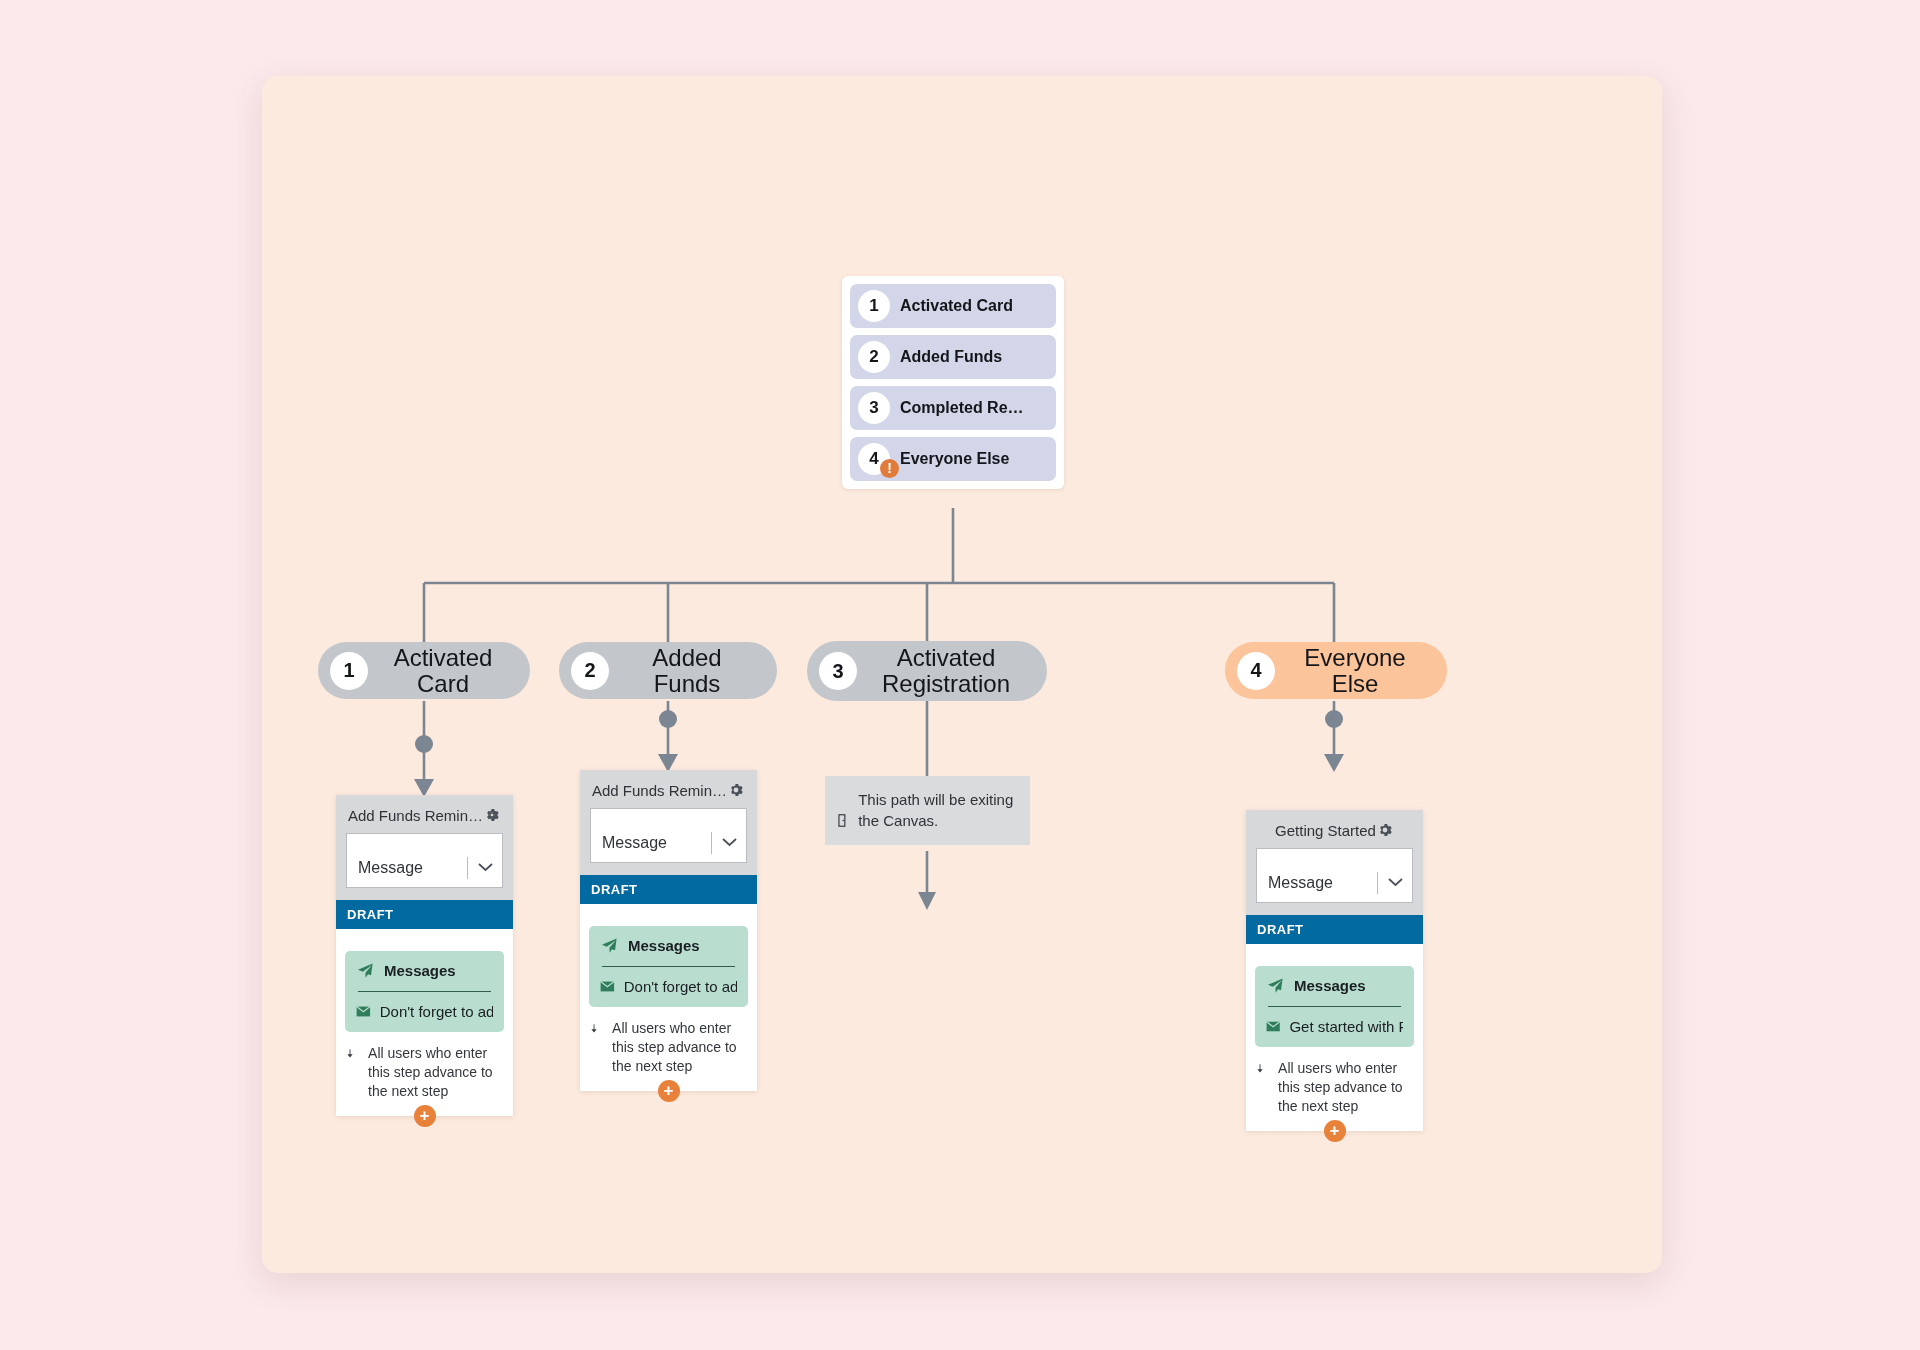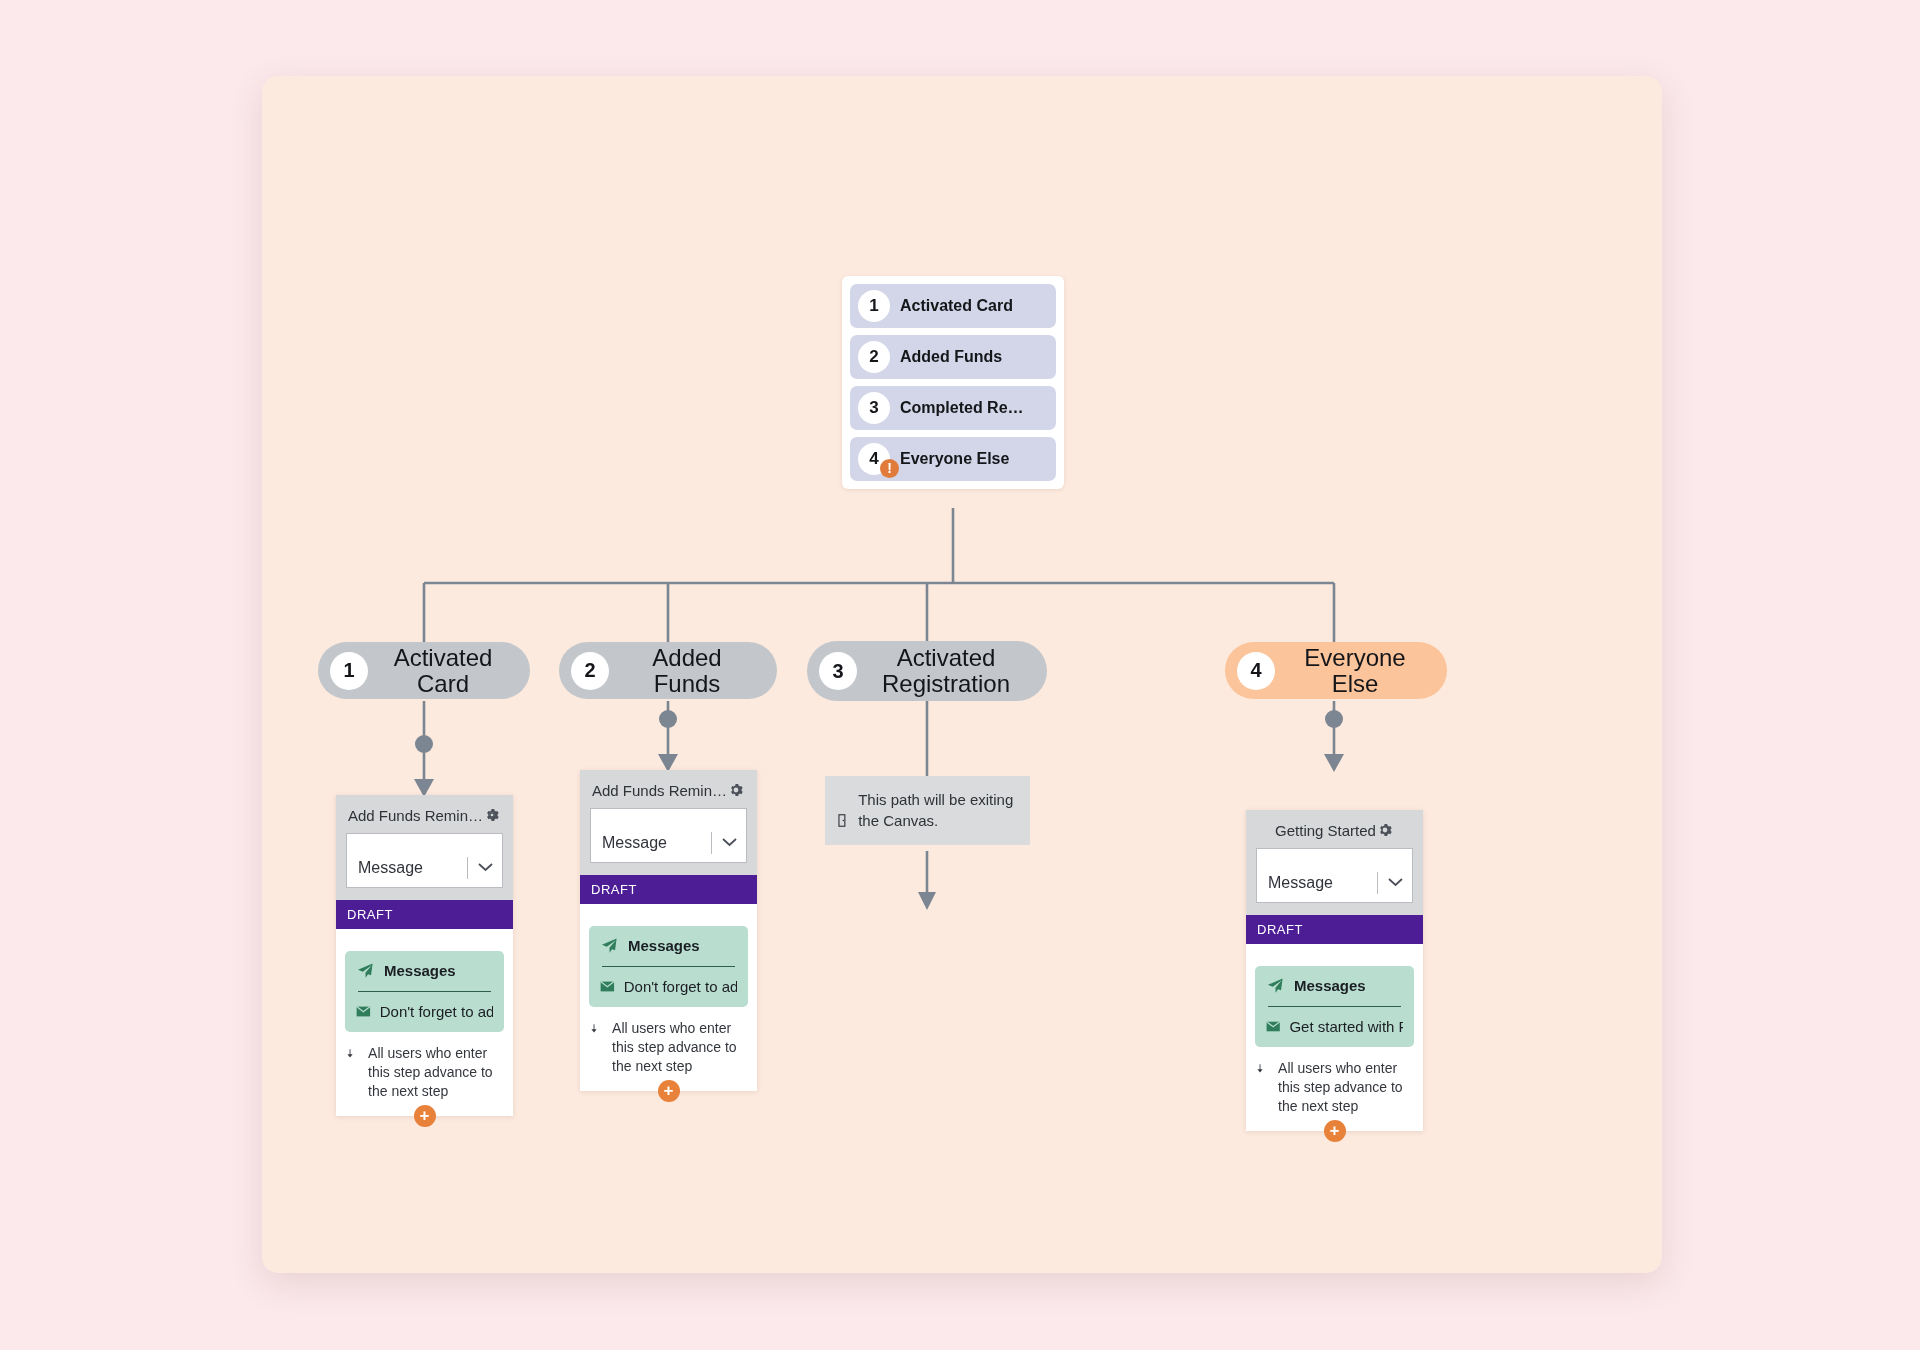--- a/index.html
+++ b/index.html
@@ -189,24 +189,24 @@
     height: 22px;
     background: #b9bcc0;
   }
   .select-caret {
     width: 34px;
     display: flex;
     align-items: center;
     justify-content: center;
   }
   .draft-bar {
-    background: #4c1d95;
+    background: #0369a1;
     color: #ffffff;
     font-size: 13px;
-    font-weight: 400;
+    font-weight: 700;
     letter-spacing: 0.5px;
     padding: 7px 11px;
   }
   .card-body { padding: 22px 9px 16px 9px; position: relative; }
   .msg-block {
     background: #b9ded0;
     border-radius: 5px;
     padding: 10px 11px 12px 11px;
   }
   .msg-row {

